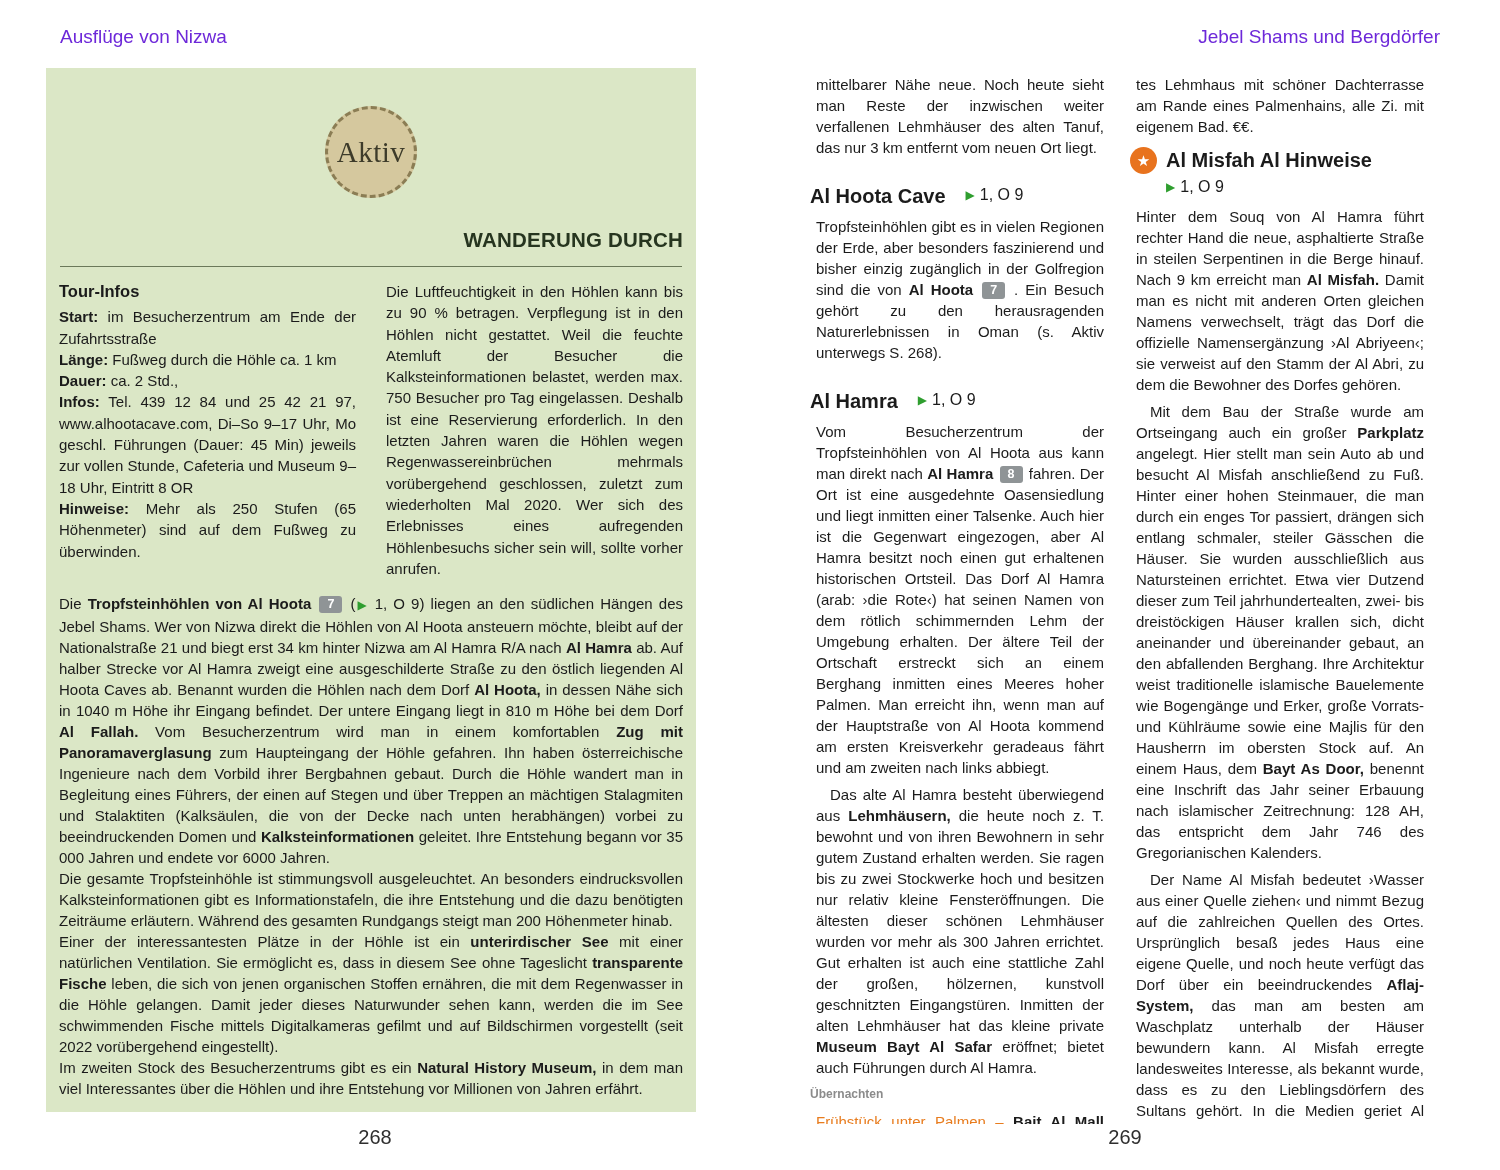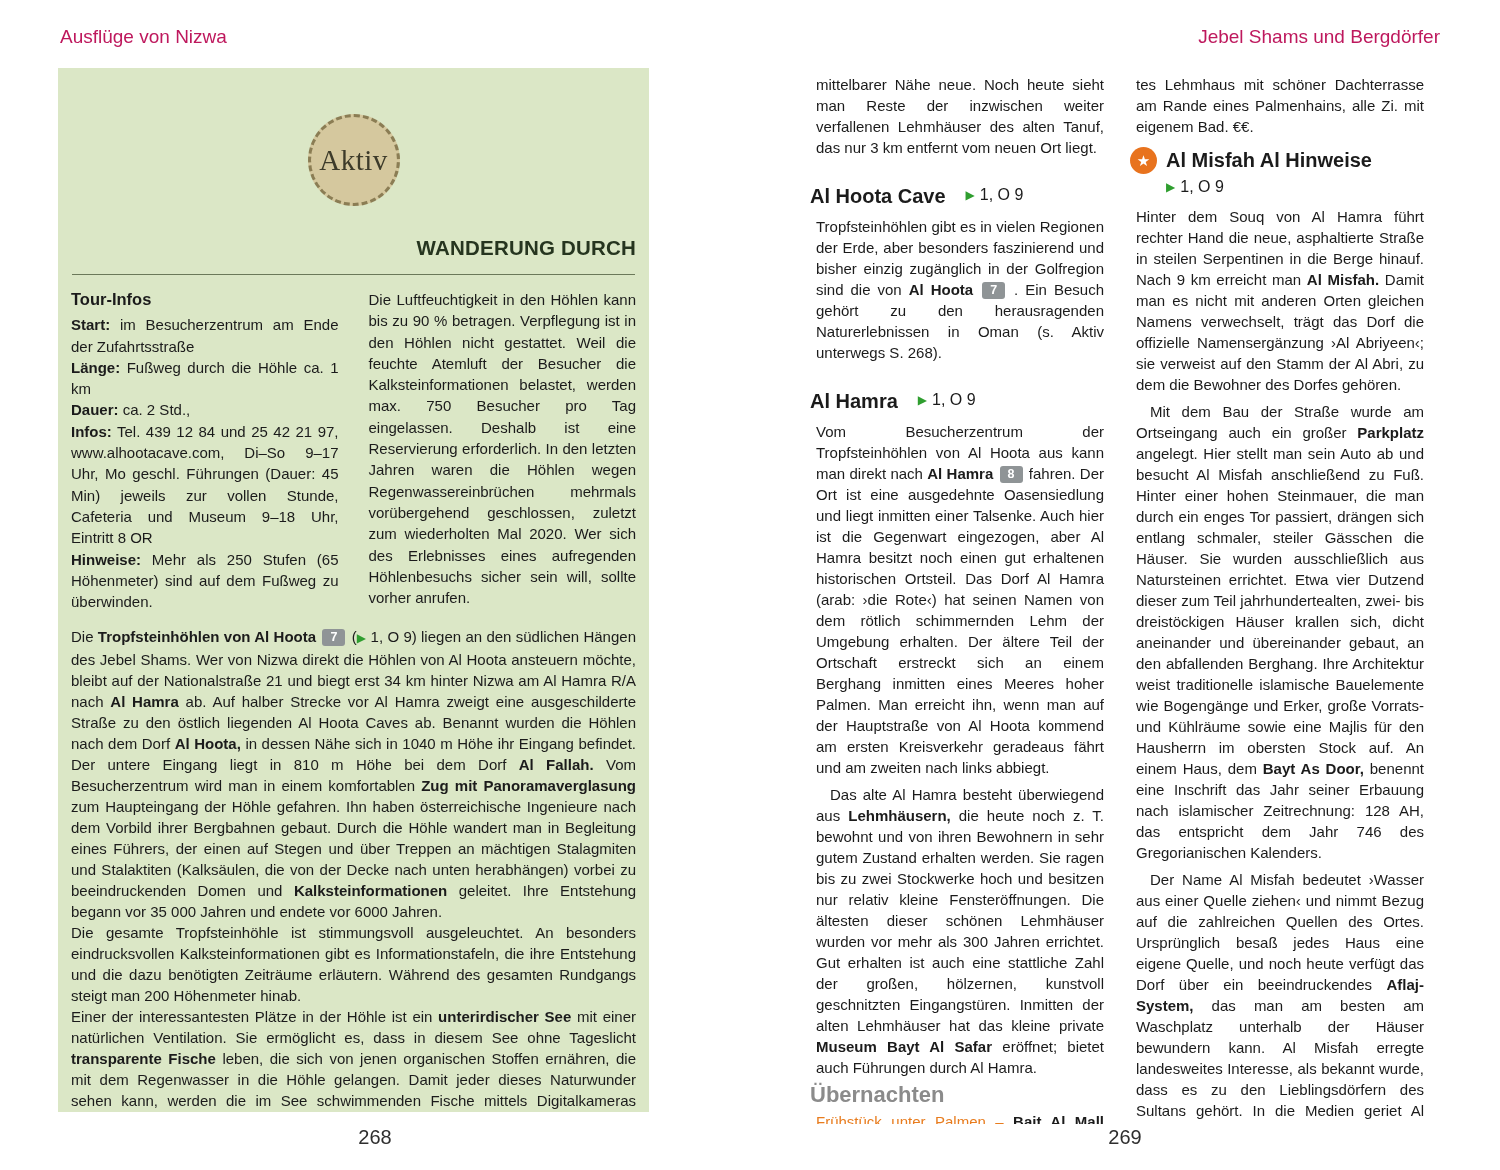--- a/index.html
+++ b/index.html
@@ -1,28 +1,28 @@
 <!DOCTYPE html>
 <html lang="de"><head>
 <meta charset="utf-8">
 <style>
   html,body{margin:0;padding:0}
   body{width:1500px;height:1170px;position:relative;background:#ffffff;
        font-family:"Liberation Sans",sans-serif;color:#1b1b1b}
   p{margin:6px}
-  .running-head{position:absolute;top:26px;font-size:19px;color:#be185d}
+  .running-head{position:absolute;top:26px;font-size:19px;color:#6d28d9}
   .running-head.left{left:60px}
   .running-head.right{right:60px}
   .pagenum{position:absolute;top:1126px;font-size:20px;color:#2e2e2e;text-align:center}
   .pagenum.left{left:50px;width:650px}
   .pagenum.right{left:810px;width:630px}
 
   
-  .aktiv-box{position:absolute;left:58px;top:68px;width:591px;height:1044px;
-             background:#dbe7c6;padding:12px 13px;box-sizing:border-box;overflow:hidden}
+  .aktiv-box{position:absolute;left:46px;top:68px;width:650px;height:1044px;
+             background:#dbe7c6;padding:4px 13px;box-sizing:border-box;overflow:hidden}
   .badge-stamp{width:92px;height:92px;margin:34px auto 0;border-radius:50%;
                background:#d5c89e;border:3px dashed #8b7d54;
                display:flex;align-items:center;justify-content:center;box-sizing:border-box}
   .badge-stamp span{font-family:"Liberation Serif",serif;font-size:29px;color:#3d3b2a;letter-spacing:.5px}
   .box-title{margin-top:28px;text-align:right;font-weight:bold;font-size:20.5px;
              line-height:27px;color:#26351f;letter-spacing:.2px}
   .box-rule{border:0;border-top:1px solid #6b795a;margin:13px 1px 14px}
   .tour-wrap{display:flex;gap:30px}
   .tour-col{width:299px;font-size:15px;line-height:21.3px;text-align:justify;overflow-wrap:break-word}
   .tour-heading{font-size:16.5px;font-weight:bold;text-align:left;margin-bottom:4px}
@@ -36,21 +36,21 @@
   .h2{font-size:20px;font-weight:bold;margin:26px 0 9px;text-align:left;
       display:flex;align-items:flex-end}
   .h2-ref{font-weight:normal;font-size:16px;margin-left:20px;white-space:nowrap}
   .arrow{color:#2f9e2f;font-size:12px;margin-right:5px;position:relative;top:-1px}
   .star-head{margin:10px 0 2px;display:flex;align-items:center;gap:9px;text-align:left}
   .star-head .title{font-size:20px;font-weight:bold}
   .star-icon{flex:0 0 auto;width:27px;height:27px;border-radius:50%;background:#e8731e;
              color:#fff;display:flex;align-items:center;justify-content:center;font-size:15px}
   .ref-line{padding-left:36px;font-size:16px;margin-bottom:7px;text-align:left}
   .indent{text-indent:14px}
-  .h3-gray{color:#8b8b8b;font-weight:bold;font-size:22px;margin:4px 0 4px;text-align:left}
+  .h3-gray{color:#8b8b8b;font-weight:bold;font-size:12px;margin:4px 0 4px;text-align:left}
 
   
   .seg-b{font-weight:bold}
   .seg-o{color:#e87c1e}
   .seg-g{color:#2f9e2f;font-size:12px}
   .seg-badge{display:inline-block;min-width:17px;height:17px;line-height:17px;padding:0 3px;
              margin:0 2px;background:#8f9496;color:#fff;font-weight:bold;font-size:12.5px;
              text-align:center;border-radius:3px;vertical-align:1px;text-indent:0}
 </style>
 </head>

